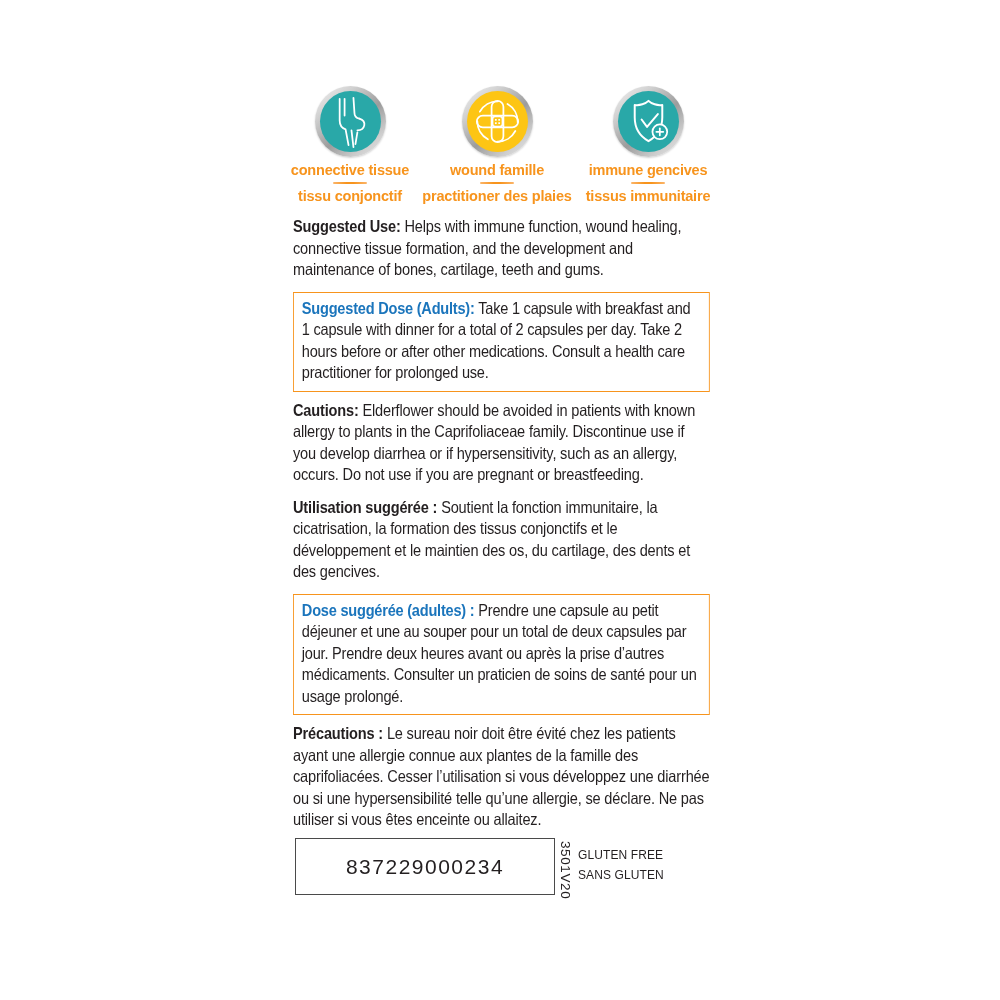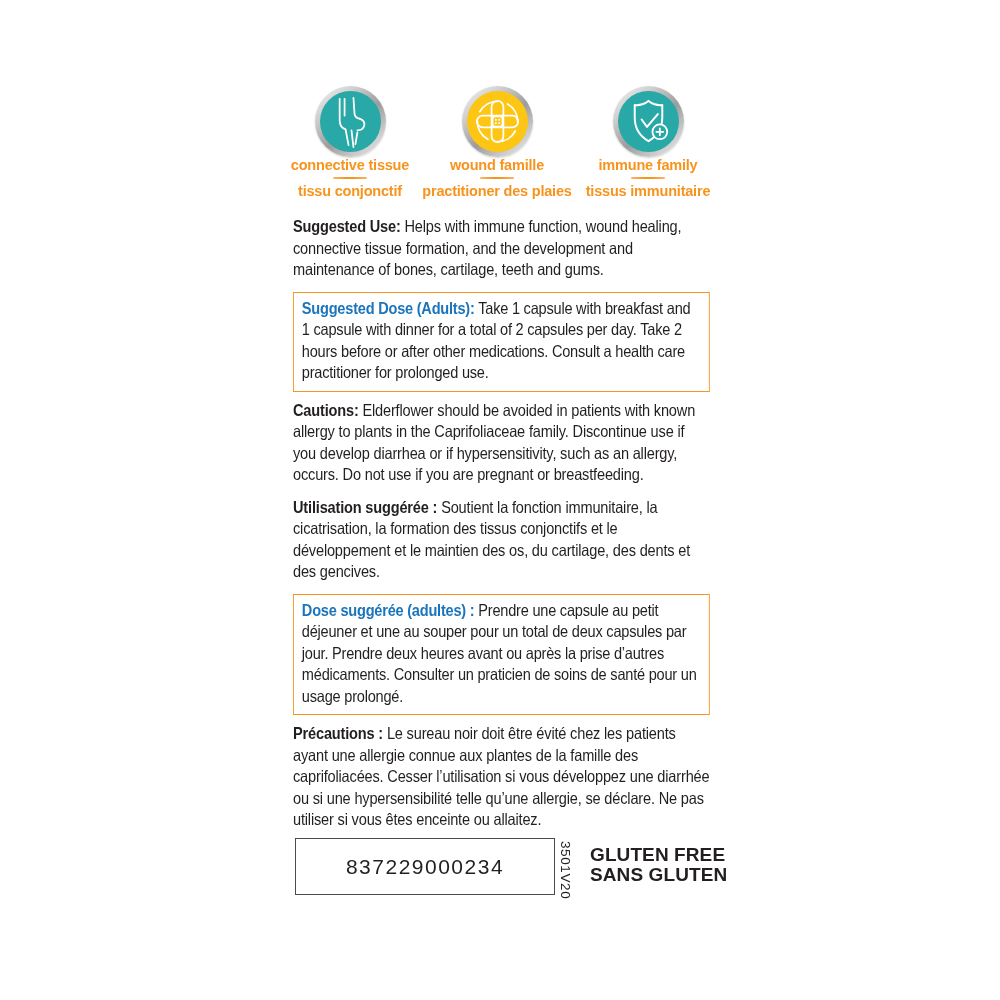--- a/index.html
+++ b/index.html
@@ -32,21 +32,21 @@
   }
   .icon-ring svg { display: block; }
 
   .benefit-label-en, .benefit-label-fr {
     color: #f7941d;
     font-weight: bold;
     font-size: 14.5px;
     letter-spacing: -0.2px;
     white-space: nowrap;
   }
-  .benefit-label-en { }
+  .benefit-label-en { margin-top: 5px; }
   .label-divider {
     width: 34px; height: 2px;
     margin: 4px auto 4px auto;
     border-radius: 1px;
     background: linear-gradient(90deg, #fbb56a, #f7941d 40%, #f7941d 60%, #fbb56a);
   }
 
   
   .text-col {
     position: absolute;
@@ -85,23 +85,23 @@
     left: 558px; top: 841px;
     height: 74px;
     writing-mode: vertical-rl;
     font-size: 13.5px;
     letter-spacing: 0.6px;
     color: #231f20;
     display: flex; align-items: center;
   }
   .gluten {
     position: absolute;
-    left: 590px; top: 845px;
-    font-weight: bold;
-    font-size: 19px;
+    left: 578px; top: 845px;
+    font-weight: normal;
+    font-size: 12px;
     line-height: 20px;
     letter-spacing: 0.1px;
     color: #231f20;
   }
   .gluten div { white-space: nowrap; }
 </style>
 </head>
 <body>
 
 <div class="benefit b0">
@@ -154,21 +154,21 @@
         <path d="M32 11 C35 14 41 16 46 15.2 L46 28 C46 41 39 48 32 52 C25 48 18 41 18 28 L18 15.2 C23 16 29 14 32 11 Z"></path>
         <path d="M25 30 L30.5 37.5 L41.5 24.5"></path>
       </g>
       <circle cx="43.5" cy="42.5" r="7.5" fill="#29a8a8" stroke="#ffffff" stroke-width="1.8"></circle>
       <g stroke="#ffffff" stroke-width="1.8" stroke-linecap="round">
         <path d="M43.5 39 L43.5 46"></path>
         <path d="M40 42.5 L47 42.5"></path>
       </g>
     </svg>
   </div>
-  <div class="benefit-label-en">immune family</div>
+  <div class="benefit-label-en">immune gencives</div>
   <div class="label-divider"></div>
   <div class="benefit-label-fr">tissus immunitaire</div>
 </div>
 
 <div class="text-col">
 
   <p class="sec">
     <span class="sec-label">Suggested Use:</span>
     <span>Helps with immune function, wound healing, connective tissue formation, and the development and maintenance of bones, cartilage, teeth and gums.</span>
   </p>

